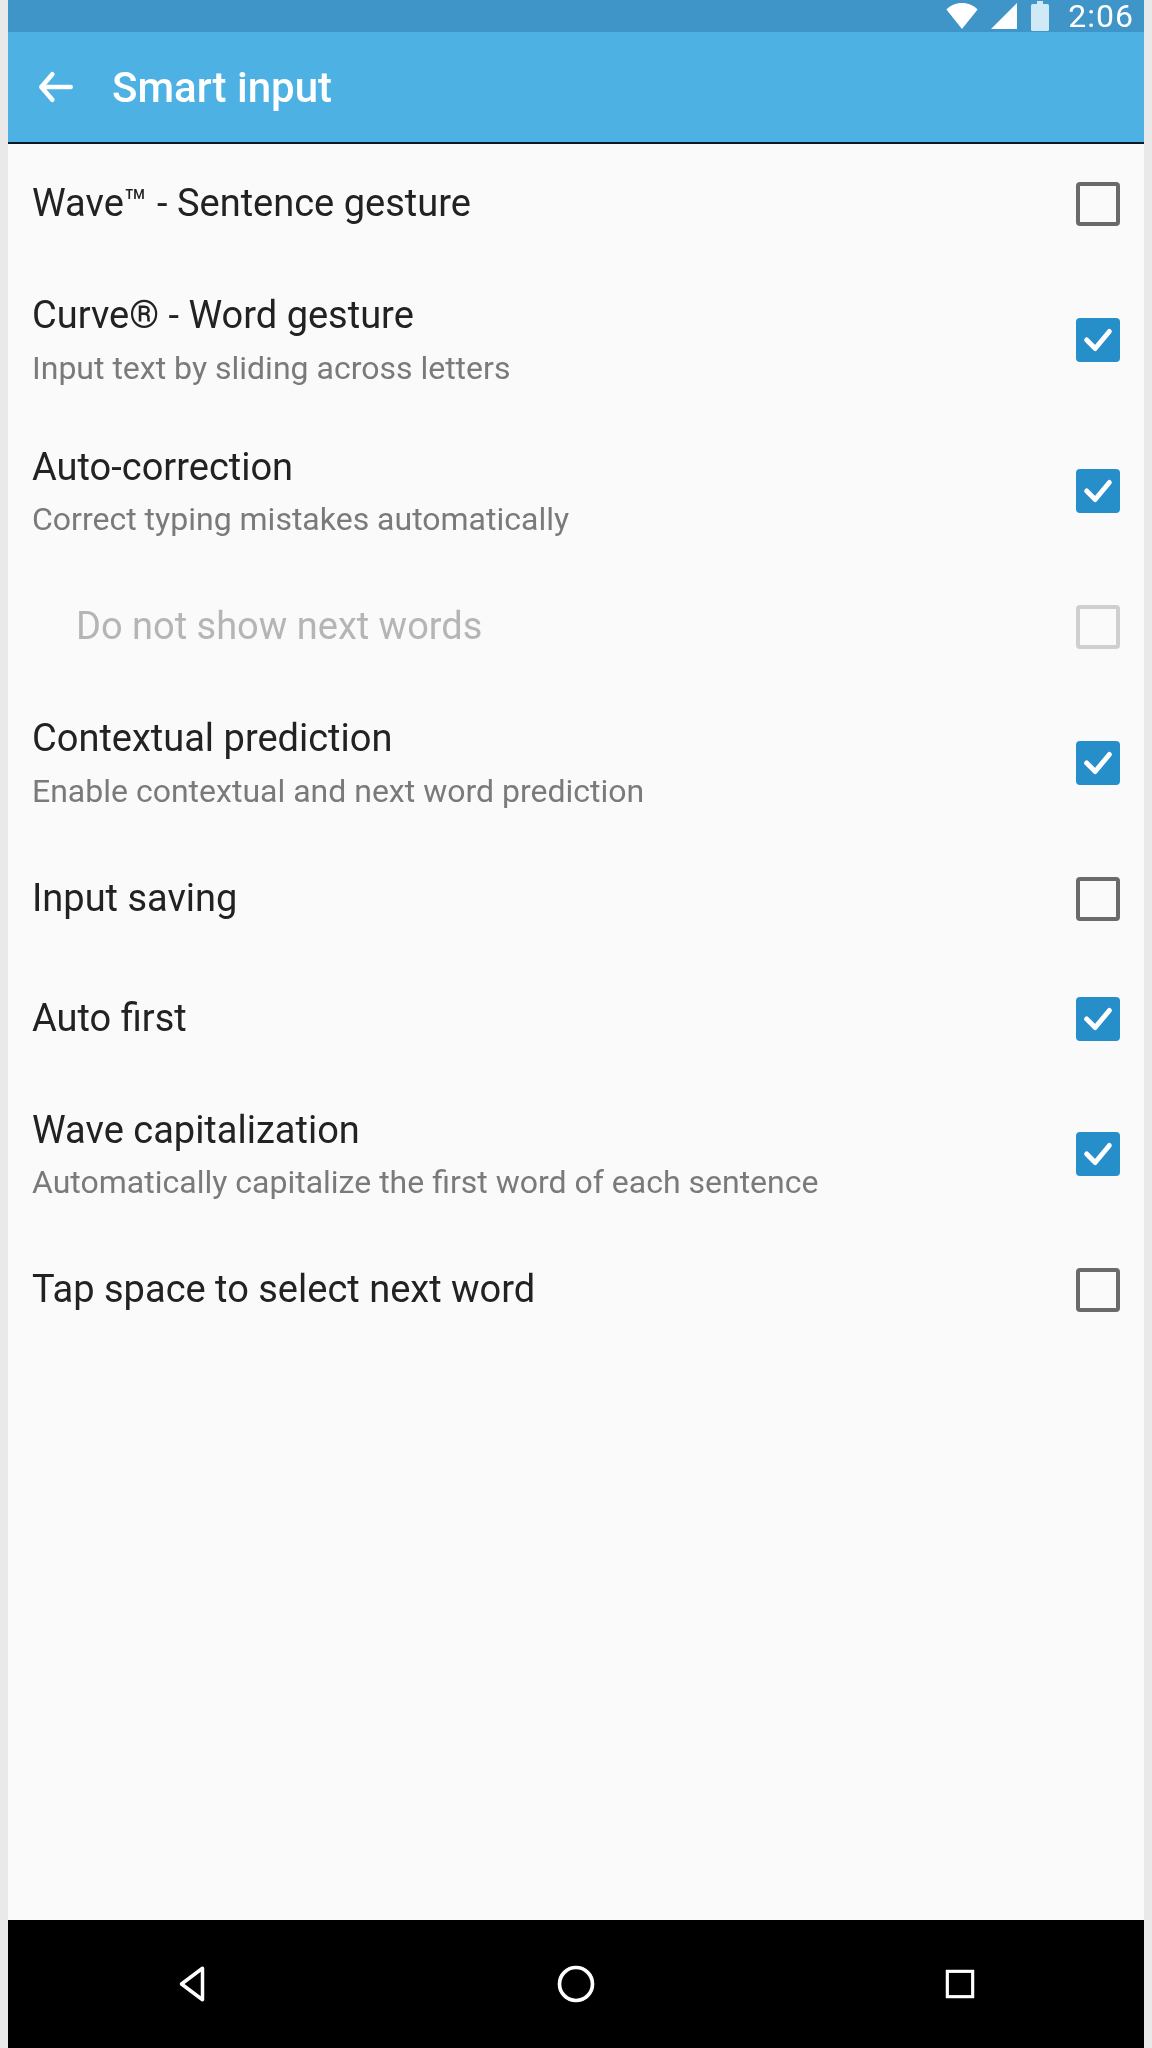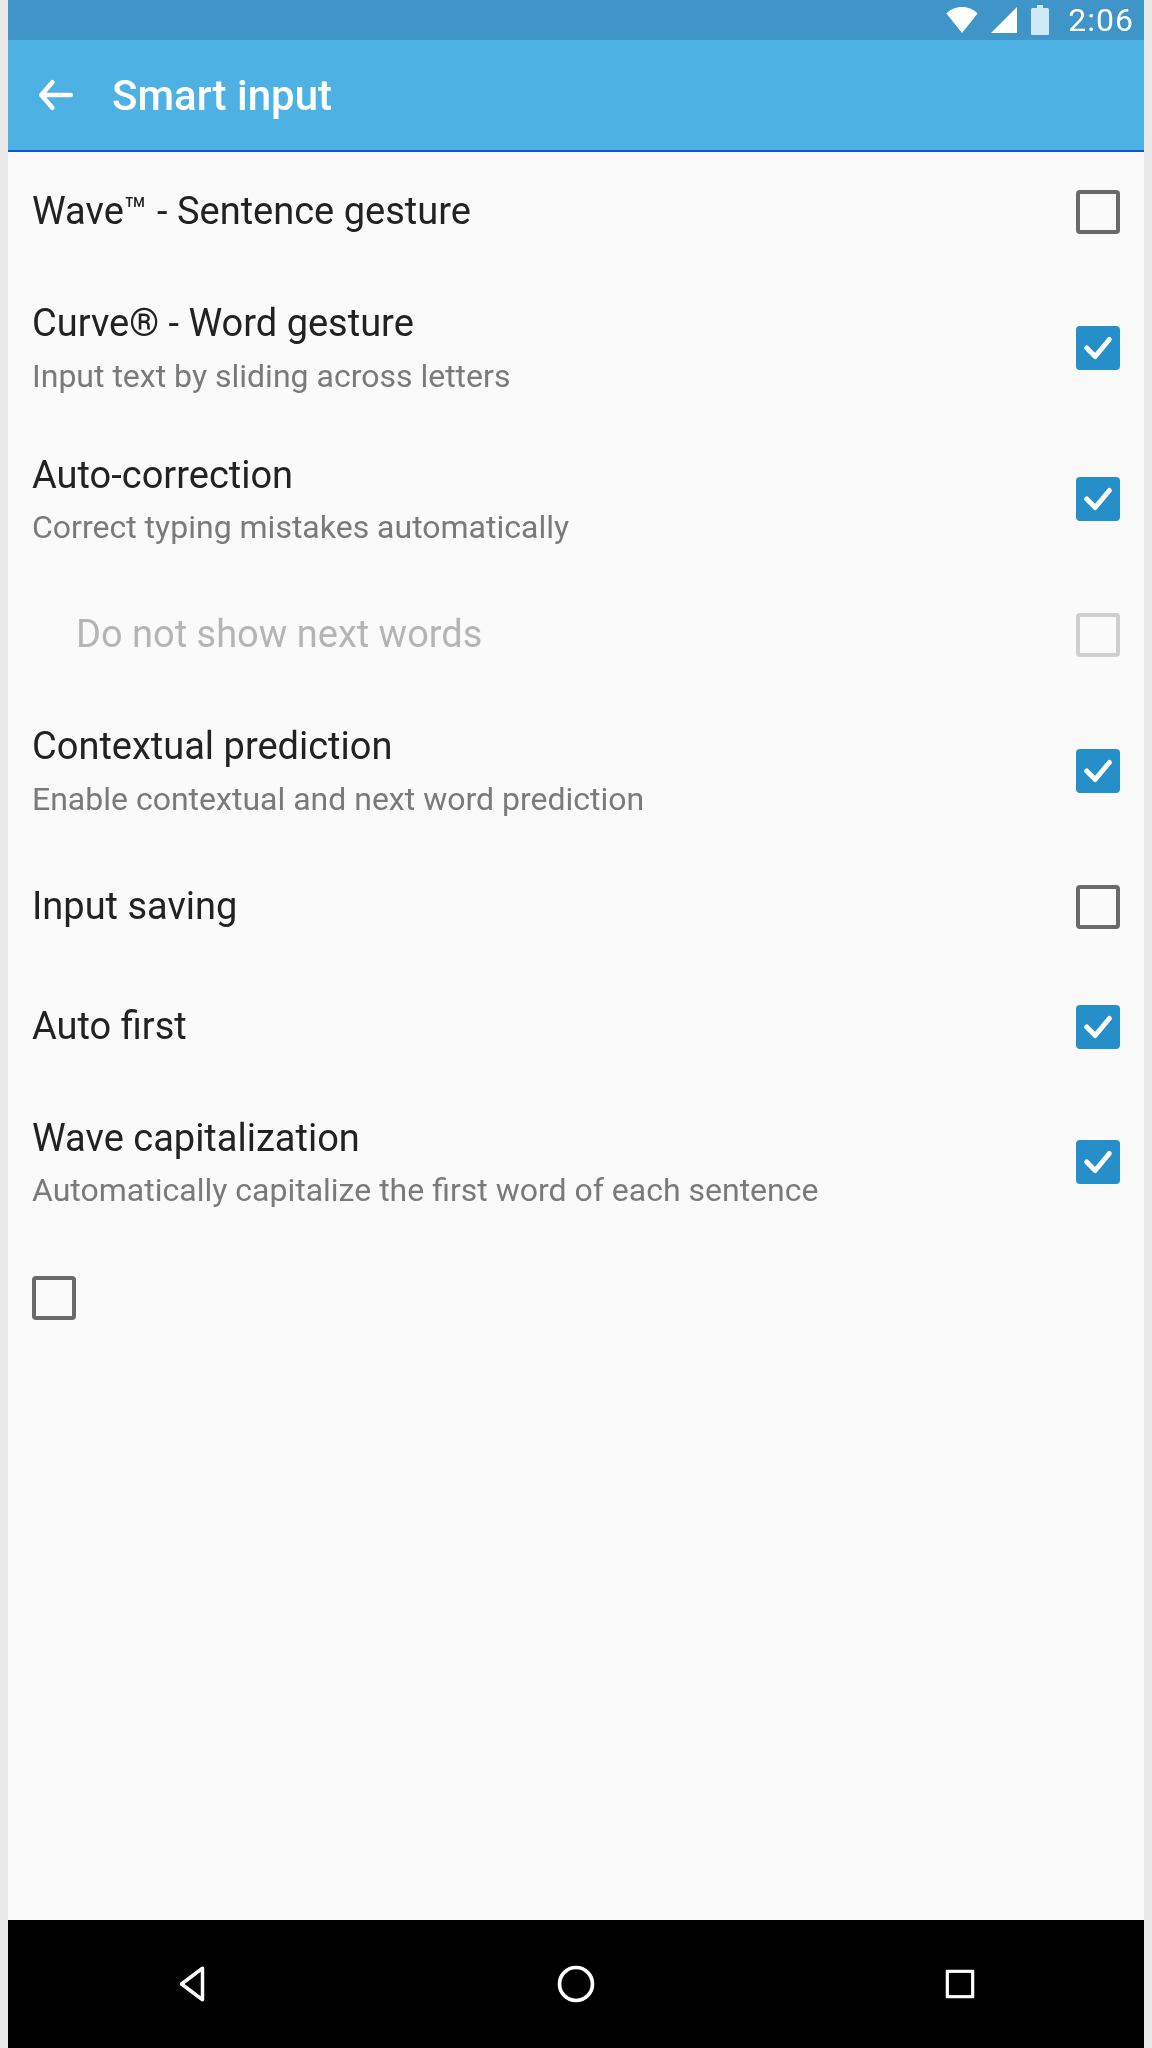--- a/index.html
+++ b/index.html
@@ -1,28 +1,28 @@
 <!DOCTYPE html>
 <html><head>
 <meta charset="utf-8">
 <style>
   * { box-sizing: border-box; margin: 0; padding: 0; }
   html, body { width: 1152px; height: 2048px; font-family: Roboto, "Helvetica Neue", Arial, sans-serif; background: #f2f2f2; overflow: hidden; }
   .phone { width: 100%; height: 100%; display: flex; flex-direction: column; background: #fafafa; }
   .statusbar {
-    height: 40px; background: #3f94c8; color: #fff;
+    height: 32px; background: #3f94c8; color: #fff;
     display: flex; align-items: center; justify-content: flex-end;
     padding: 0 18px; gap: 12px; font-size: 32px; font-weight: 400;
   }
   .status-icon { display: inline-flex; align-items: center; }
   .status-time { margin-left: 6px; letter-spacing: 1px; }
   .appbar {
     height: 112px; background: #4db1e4; color: #fff;
     display: flex; align-items: center; padding: 0 24px;
-    border-bottom: 2px solid #1d4ed8;
+    border-bottom: 2px solid #0f172a;
   }
   .back-btn { width: 64px; height: 64px; display: flex; align-items: center; justify-content: center; margin-right: 24px; }
   .appbar-title { font-size: 42px; font-weight: 500; }
   .list { flex: 1; background: #fafafa; overflow: hidden; }
   .item { display: flex; align-items: center; padding: 28px 32px; min-height: 120px; }
   .item.sub { padding-left: 76px; }
   .item .txt { flex: 1; padding-right: 24px; }
   .item .title { font-size: 38px; color: #222; line-height: 1.25; }
   .item .subtitle { font-size: 32px; color: #7a7a7a; margin-top: 8px; line-height: 1.25; }
   .item.disabled .title { color: #b5b5b5; }
@@ -146,20 +146,23 @@
             <div class="title">Wave capitalization</div>
             <div class="subtitle">Automatically capitalize the first word of each sentence</div>
           </div>
           <div class="checkbox checked">
             <svg width="34" height="34" viewBox="0 0 24 24">
               <path fill="none" stroke="#fff" stroke-width="3.5" stroke-linecap="round" stroke-linejoin="round" d="M4 12 L10 18 L20 6"></path>
             </svg>
           </div>
         </div>
         <div class="item">
+          <div class="txt">
+            <div class="title">Tap space to select next word</div>
+          </div>
           <div class="checkbox"></div>
         </div>
       </div>
 
   <div class="navbar">
     <div class="nav-btn">
       <svg width="42" height="42" viewBox="0 0 24 24">
             <path fill="none" stroke="#fff" stroke-width="2" stroke-linejoin="round" d="M18 3 L6 12 L18 21 Z"></path>
           </svg>
     </div>

